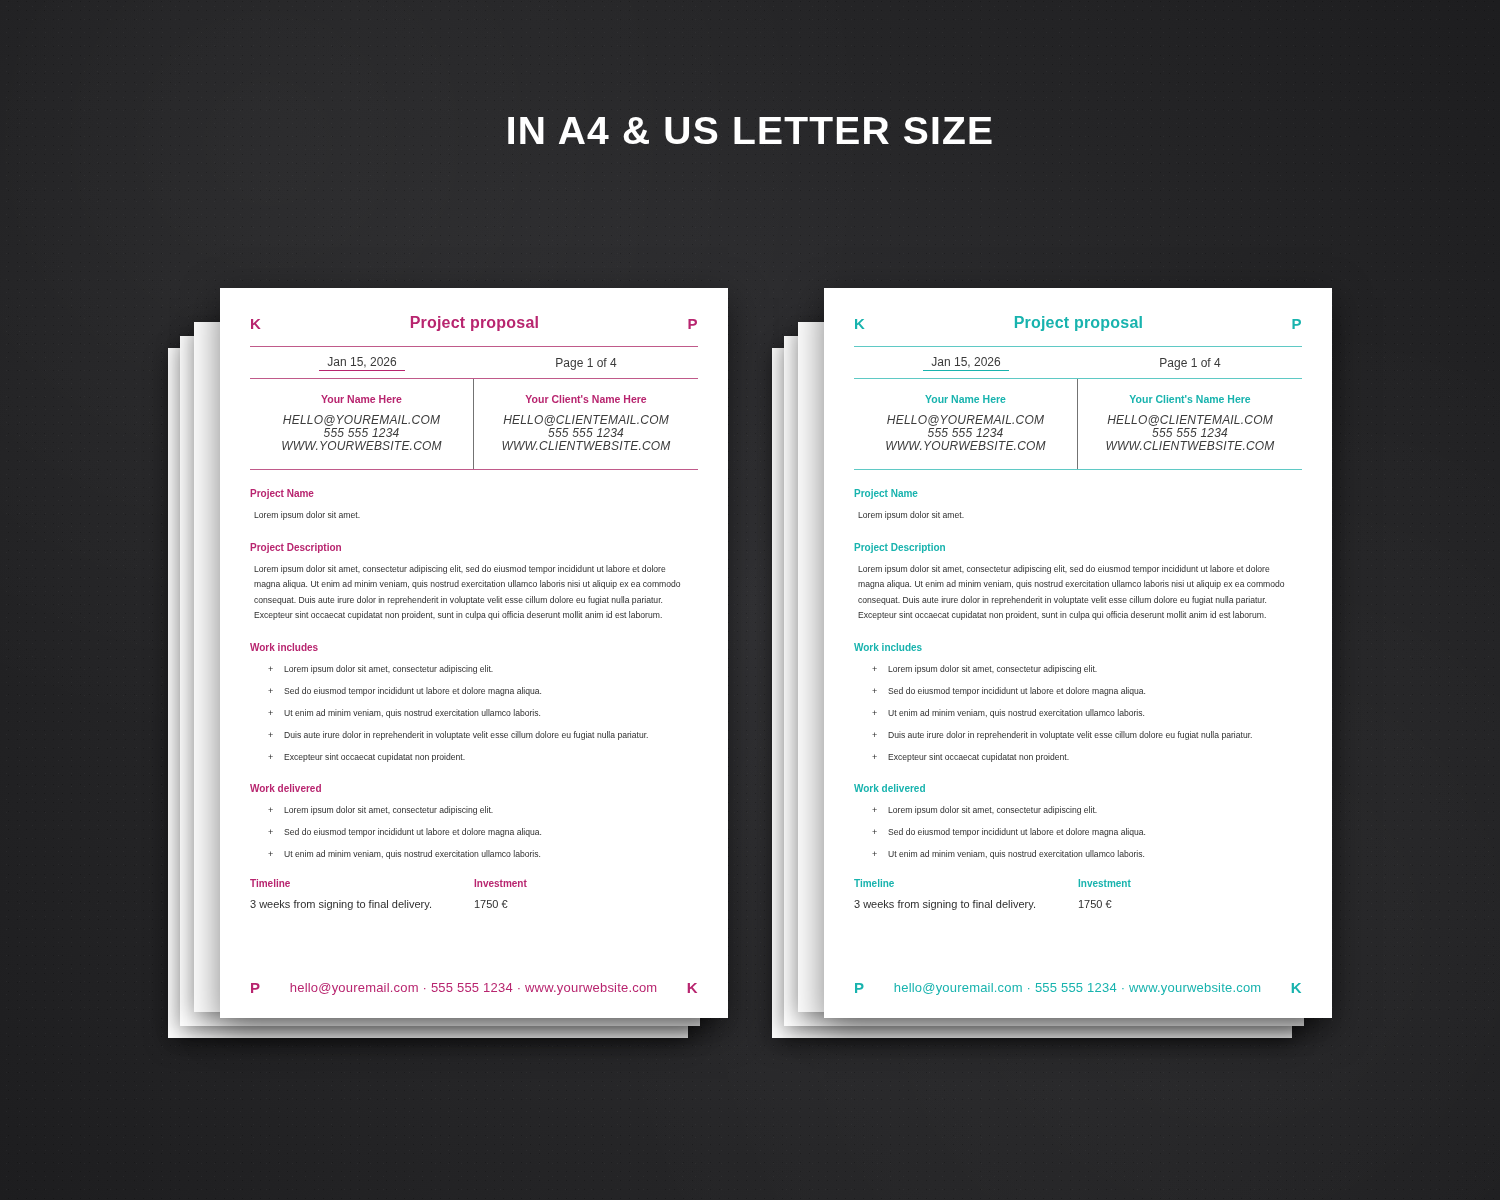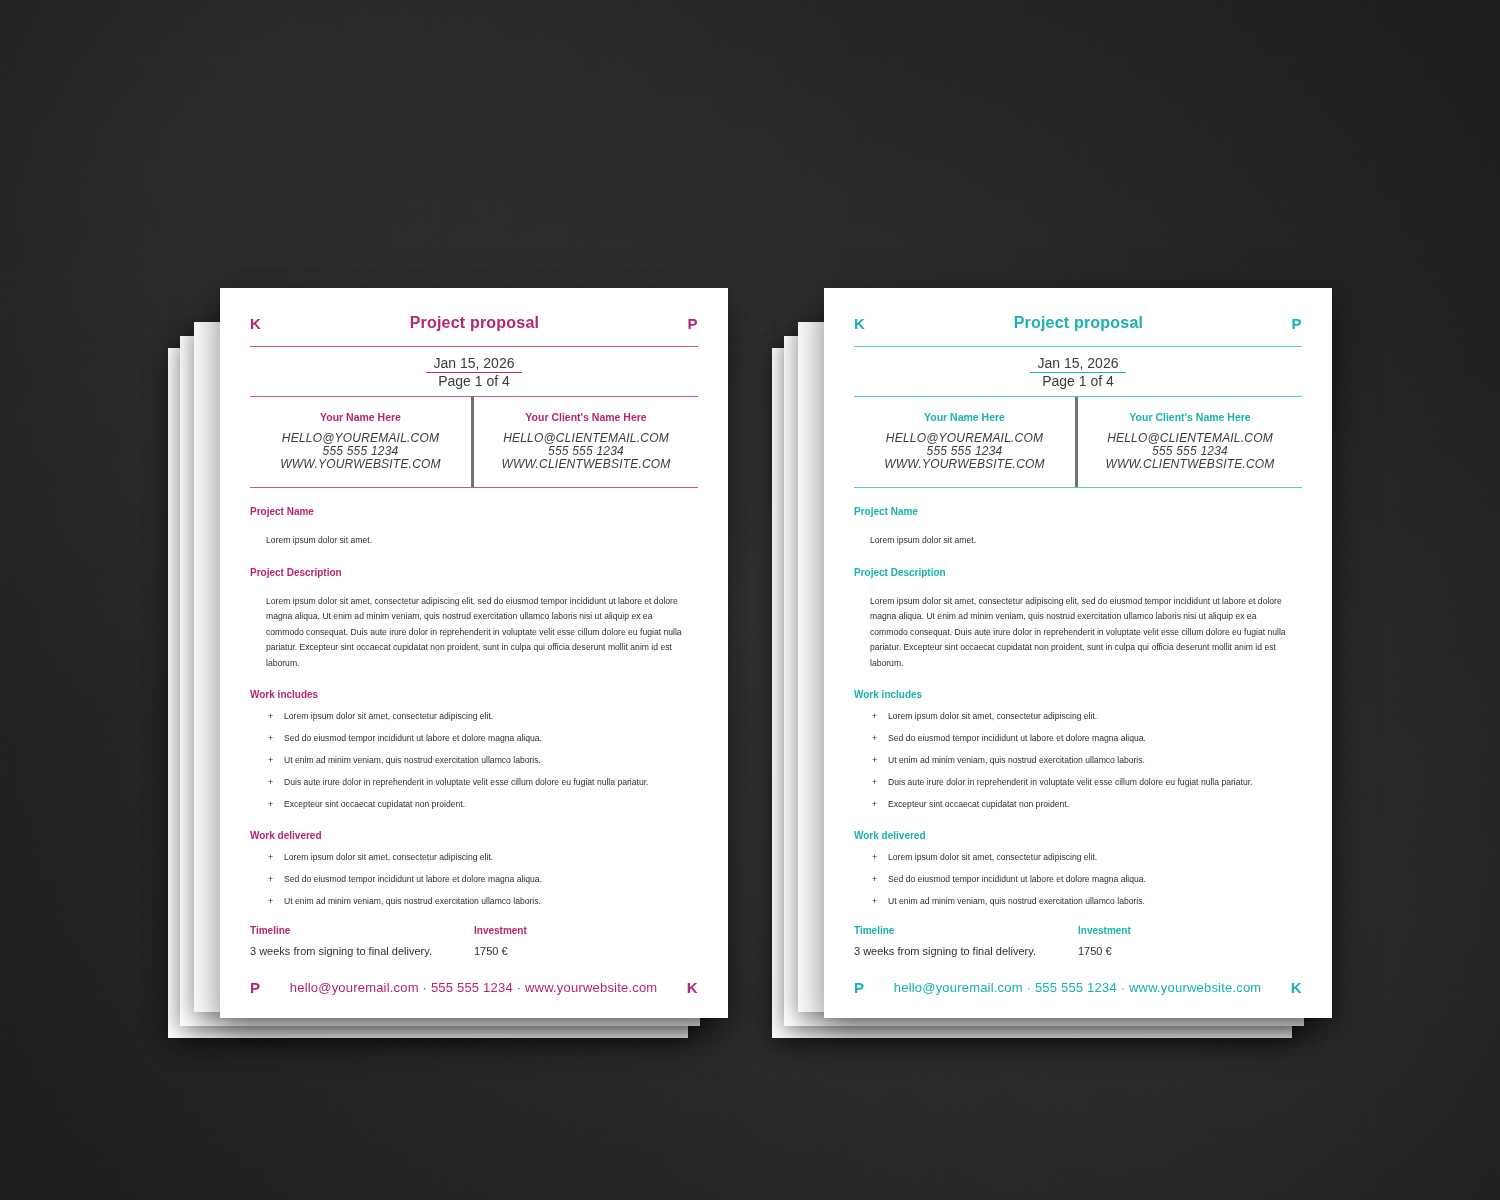--- a/index.html
+++ b/index.html
@@ -117,23 +117,22 @@
   .rule {
     height: 1px;
     width: 100%;
   }
 
   .meta-row {
     display: flex;
     width: 100%;
     align-items: center;
     padding: 7px 0 7px 0;
-    font-size: 14px;
+    font-size: 12px;
     color: #3a3a3a;
-    flex-direction: column;
   }
   .meta-cell {
     width: 50%;
     text-align: center;
   }
   .meta-date {
     display: inline-block;
     padding: 1px 8px;
   }
 
@@ -141,21 +140,21 @@
     display: flex;
     width: 100%;
   }
   .contact-col {
     width: 50%;
     text-align: center;
     padding: 14px 6px 16px 6px;
     box-sizing: border-box;
   }
   .contact-col.first {
-    border-right: 3px solid #737373;
+    border-right: 1px solid #737373;
   }
   .contact-name {
     font-size: 10.5px;
     font-weight: bold;
     margin-bottom: 9px;
   }
   .contact-line {
     font-size: 12px;
     color: #3c3c3c;
     line-height: 13px;
@@ -165,21 +164,21 @@
 
   .section-title {
     font-size: 10px;
     font-weight: bold;
     margin: 18px 0 9px 0;
   }
   .body-text {
     font-size: 8.6px;
     color: #2f2f2f;
     line-height: 15.5px;
-    margin: 16px;
+    margin: 4px;
   }
   ul.bullets {
     list-style: none;
     margin: 2px 0 0 0;
     padding: 0;
   }
   ul.bullets li {
     position: relative;
     padding-left: 34px;
     font-size: 8.6px;
@@ -224,20 +223,21 @@
     font-size: 13px;
     letter-spacing: 0.2px;
   }
 </style>
 </head>
 <body>
 
 <div class="bg"></div>
 
 <div class="headline">
+  <div class="l2">IN A4 &amp; US LETTER SIZE</div>
 </div>
 
 <div class="stack left">
   <div class="sheet-shadow s1"></div>
   <div class="sheet-shadow s2"></div>
   <div class="sheet-shadow s3"></div>
 
   <div class="page">
     <div class="page-inner">
 

